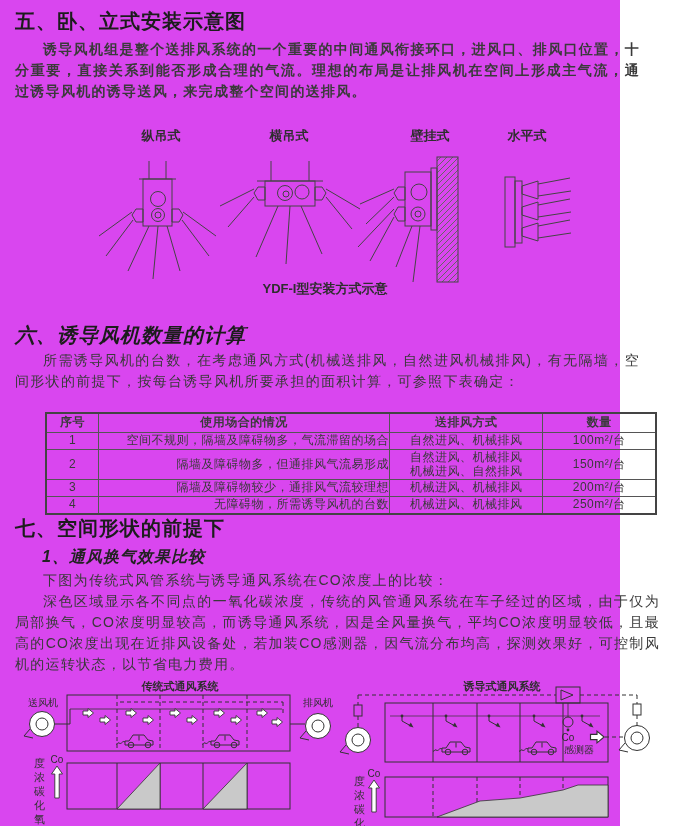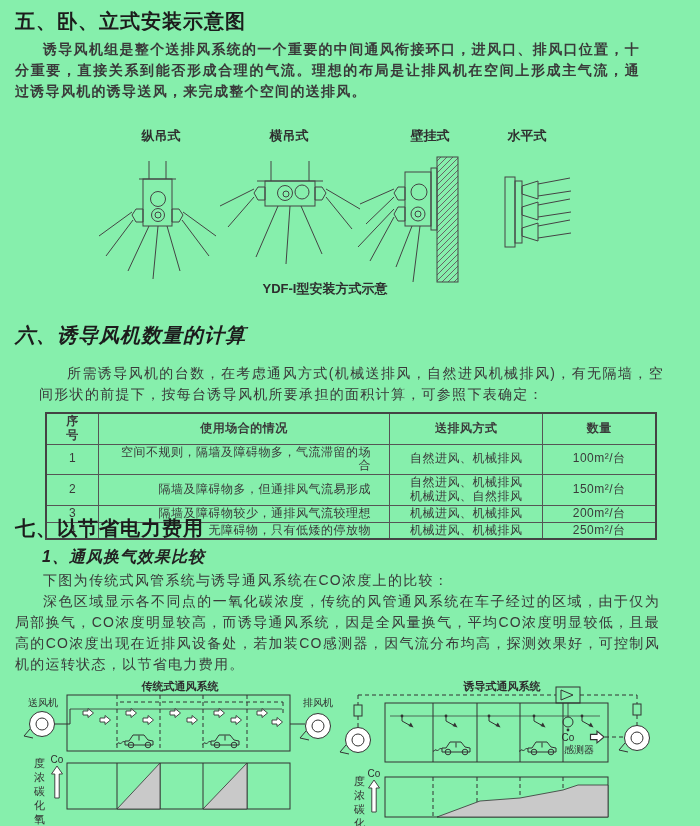--- a/index.html
+++ b/index.html
@@ -1,28 +1,28 @@
 <!DOCTYPE html>
 <html><head>
 <meta charset="utf-8">
 <style>
   html,body{margin:0;padding:0;width:700px;height:826px;overflow:hidden;background:#fff;}
   body{font-family:"Liberation Sans","DejaVu Sans",sans-serif;color:#333;}
-  #page{position:relative;width:700px;height:826px;background:#86efac;}
+  #page{position:relative;width:620px;height:826px;background:#d946ef;}
   .h1{position:absolute;left:15px;font-size:20px;font-weight:bold;color:#1c1c1c;letter-spacing:1px;}
   .para{position:absolute;left:15px;width:625px;font-size:14px;line-height:21px;letter-spacing:1.3px;color:#3a3a3a;text-indent:2em;text-align:justify;}
   .h2{position:absolute;left:42px;font-size:16px;font-weight:bold;color:#222;letter-spacing:1px;}
   svg{position:absolute;left:0;}
   svg text{font-family:"Liberation Sans","DejaVu Sans",sans-serif;fill:#2e2e2e;}
   .dlabel{font-size:13px;font-weight:600;}
   .stitle{font-size:11px;font-weight:600;}
   .small{font-size:10px;}
   table.calc{position:absolute;left:45px;top:412px;width:612px;border-collapse:collapse;table-layout:fixed;
     font-size:12px;color:#3a3a3a;letter-spacing:0.5px;}
-  table.calc th,table.calc td{border:1px solid #555;padding:1px 18px;vertical-align:middle;line-height:1.15;}
+  table.calc th,table.calc td{border:1px solid #555;padding:1px 0;vertical-align:middle;line-height:1.15;}
   table.calc{border:2px solid #444;}
   table.calc th{font-weight:bold;text-align:center;height:16px;}
   td.c{text-align:center;}
   td.l{text-align:right;padding-left:7px;}
   #fig2{position:absolute;left:0;top:676px;width:700px;height:150px;}
   .vlabel{position:absolute;width:13px;font-size:11px;line-height:14px;color:#333;word-break:break-all;letter-spacing:0;}
 </style>
 </head>
 <body>
 
@@ -109,21 +109,21 @@
       </pattern>
     </defs>
     <text class="dlabel" x="161" y="16" text-anchor="middle">纵吊式</text>
     <text class="dlabel" x="289" y="16" text-anchor="middle">横吊式</text>
     <text class="dlabel" x="430" y="16" text-anchor="middle">壁挂式</text>
     <text class="dlabel" x="527" y="16" text-anchor="middle">水平式</text>
     <text class="dlabel" x="325" y="169" text-anchor="middle">YDF-I型安装方式示意</text>
   </svg>
 
   <div class="h1" style="top:322px;font-style:italic;">六、诱导风机数量的计算</div>
-  <div class="para" style="top:363px;margin-left:24px;">所需诱导风机的台数，在考虑通风方式(机械送排风，自然进风机械排风)，有无隔墙，空间形状的前提下，按每台诱导风机所要承担的面积计算，可参照下表确定：</div>
+  <div class="para" style="top:350px;">所需诱导风机的台数，在考虑通风方式(机械送排风，自然进风机械排风)，有无隔墙，空间形状的前提下，按每台诱导风机所要承担的面积计算，可参照下表确定：</div>
 
   <table class="calc">
     <colgroup>
         <col style="width:52px">
         <col style="width:288px">
         <col style="width:152px">
         <col style="width:112px">
       </colgroup>
     <tbody>
         <tr>
@@ -148,28 +148,28 @@
       <td class="c">150m²/台</td>
     </tr>
     <tr style="height:16px;">
       <td class="c">3</td>
       <td class="l">隔墙及障碍物较少，通排风气流较理想</td>
       <td class="c">机械进风、机械排风</td>
       <td class="c">200m²/台</td>
     </tr>
     <tr style="height:16px;">
       <td class="c">4</td>
-      <td class="l">无障碍物，只有低矮的停放物</td>
+      <td class="l">无障碍物，所需诱导风机的台数</td>
       <td class="c">机械进风、机械排风</td>
       <td class="c">250m²/台</td>
     </tr>
   </tbody>
     </table>
 
-  <div class="h1" style="top:515px;">七、以节省电力费用</div>
+  <div class="h1" style="top:515px;">七、空间形状的前提下</div>
   <div class="h2" style="top:547px;font-style:italic;">1、通风换气效果比较</div>
   <div class="para" style="top:591px;width:645px;">深色区域显示各不同点的一氧化碳浓度，传统的风管通风系统在车子经过的区域，由于仅为局部换气，CO浓度明显较高，而诱导通风系统，因是全风量换气，平均CO浓度明显较低，且最高的CO浓度出现在近排风设备处，若加装CO感测器，因气流分布均高，探测效果好，可控制风机的运转状态，以节省电力费用。</div>
   <div class="para" style="top:570px;width:645px;">下图为传统式风管系统与诱导通风系统在CO浓度上的比较：</div>
 
   <div id="fig2">
     <svg width="700" height="150" style="top:0;" viewBox="0 0 700 150">
       <defs>
         <g id="fan">
             <circle r="12.5" fill="#fff" stroke="#333"></circle>
             <circle r="6" fill="none" stroke="#333"></circle>

